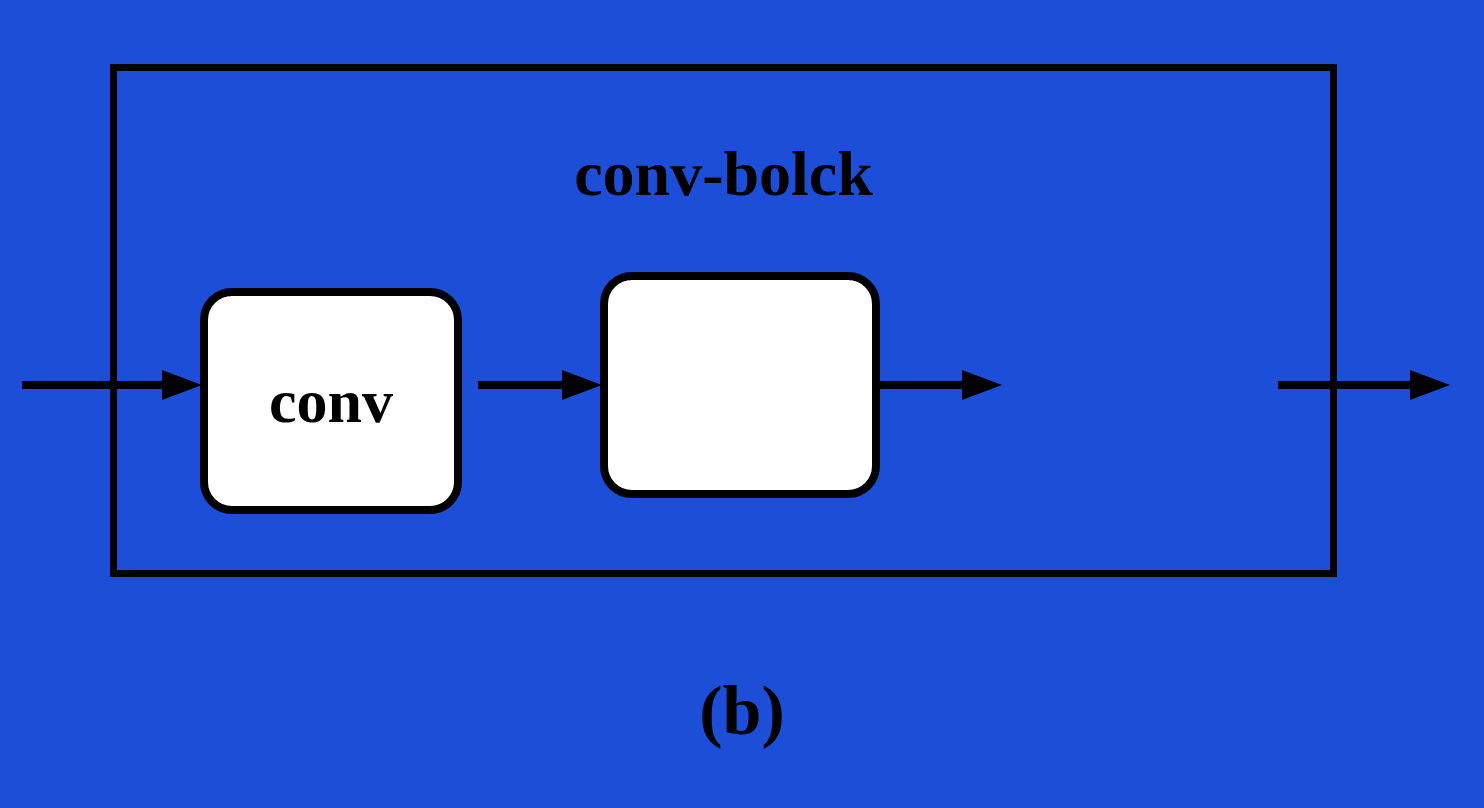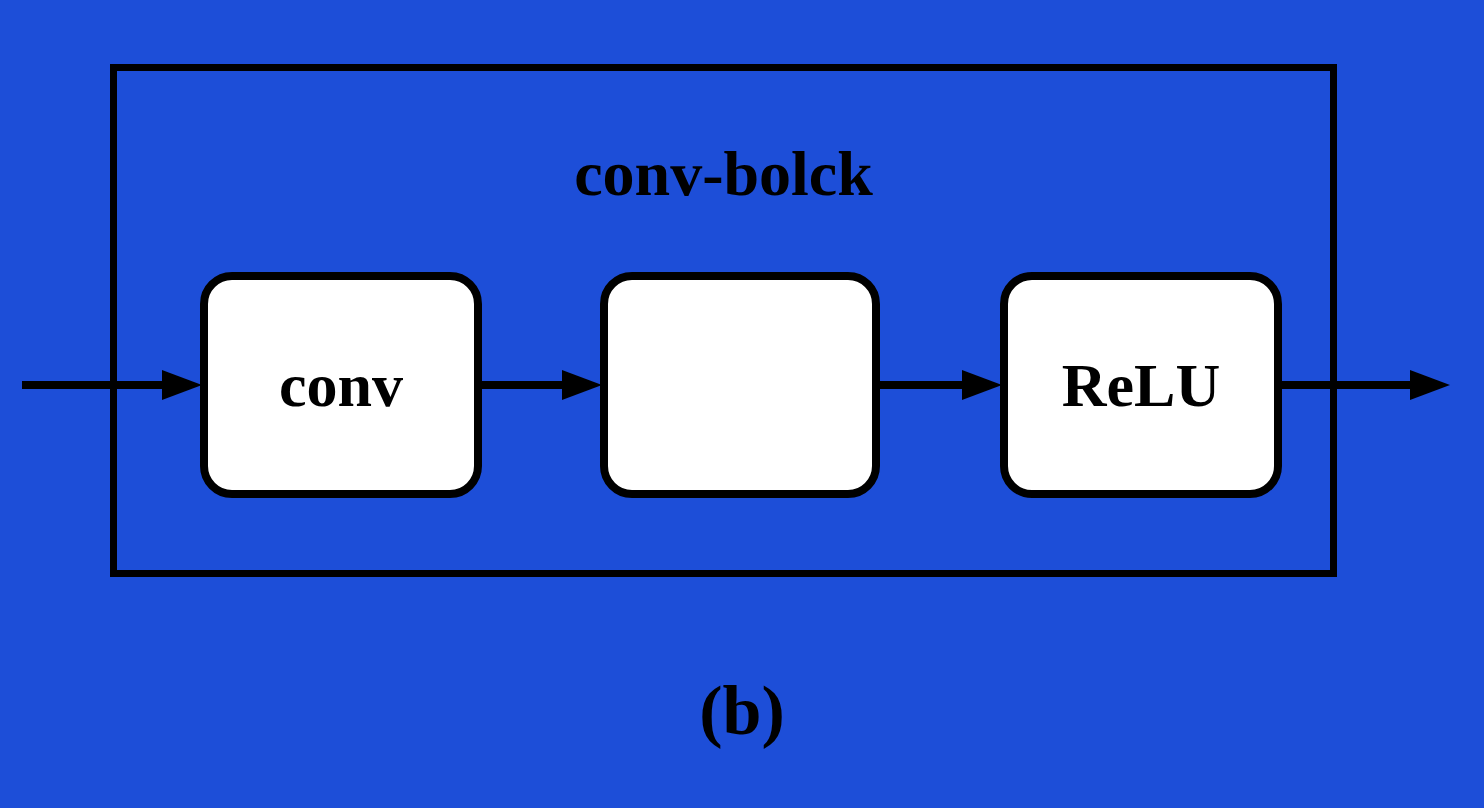--- a/index.html
+++ b/index.html
@@ -47,21 +47,21 @@
     background: #ffffff;
     display: flex;
     flex-direction: column;
     align-items: center;
     justify-content: center;
     font-size: 62px;
     font-weight: bold;
     line-height: 70px;
     text-align: center;
   }
-  .node-conv  { left: 200px;  width: 282px; }
+  .node-conv  { left: 200px;  width: 262px; margin-top: 16px; }
   .node-pool  { left: 600px;  width: 280px; }
   .node-relu  { left: 1000px; width: 282px; }
   .arrows-overlay {
     position: absolute;
     left: 0;
     top: 0;
     width: 1484px;
     height: 808px;
     pointer-events: none;
   }
@@ -85,23 +85,20 @@
 
   <div class="block-title">conv-bolck</div>
 
   <div class="node-box node-conv">
     <span>conv</span>
   </div>
 
   <div class="node-box node-pool">
   </div>
 
-  <div class="node-box node-relu">
-    <span>ReLU</span>
-  </div>
 
   <svg class="arrows-overlay" viewBox="0 0 1484 808" xmlns="http://www.w3.org/2000/svg">
     <g>
       <line x1="22" y1="385" x2="168" y2="385" stroke="#000000" stroke-width="8"></line>
       <polygon points="202,385 162,370 162,400" fill="#000000"></polygon>
     </g>
     <g>
       <line x1="478" y1="385" x2="568" y2="385" stroke="#000000" stroke-width="8"></line>
       <polygon points="602,385 562,370 562,400" fill="#000000"></polygon>
     </g>

